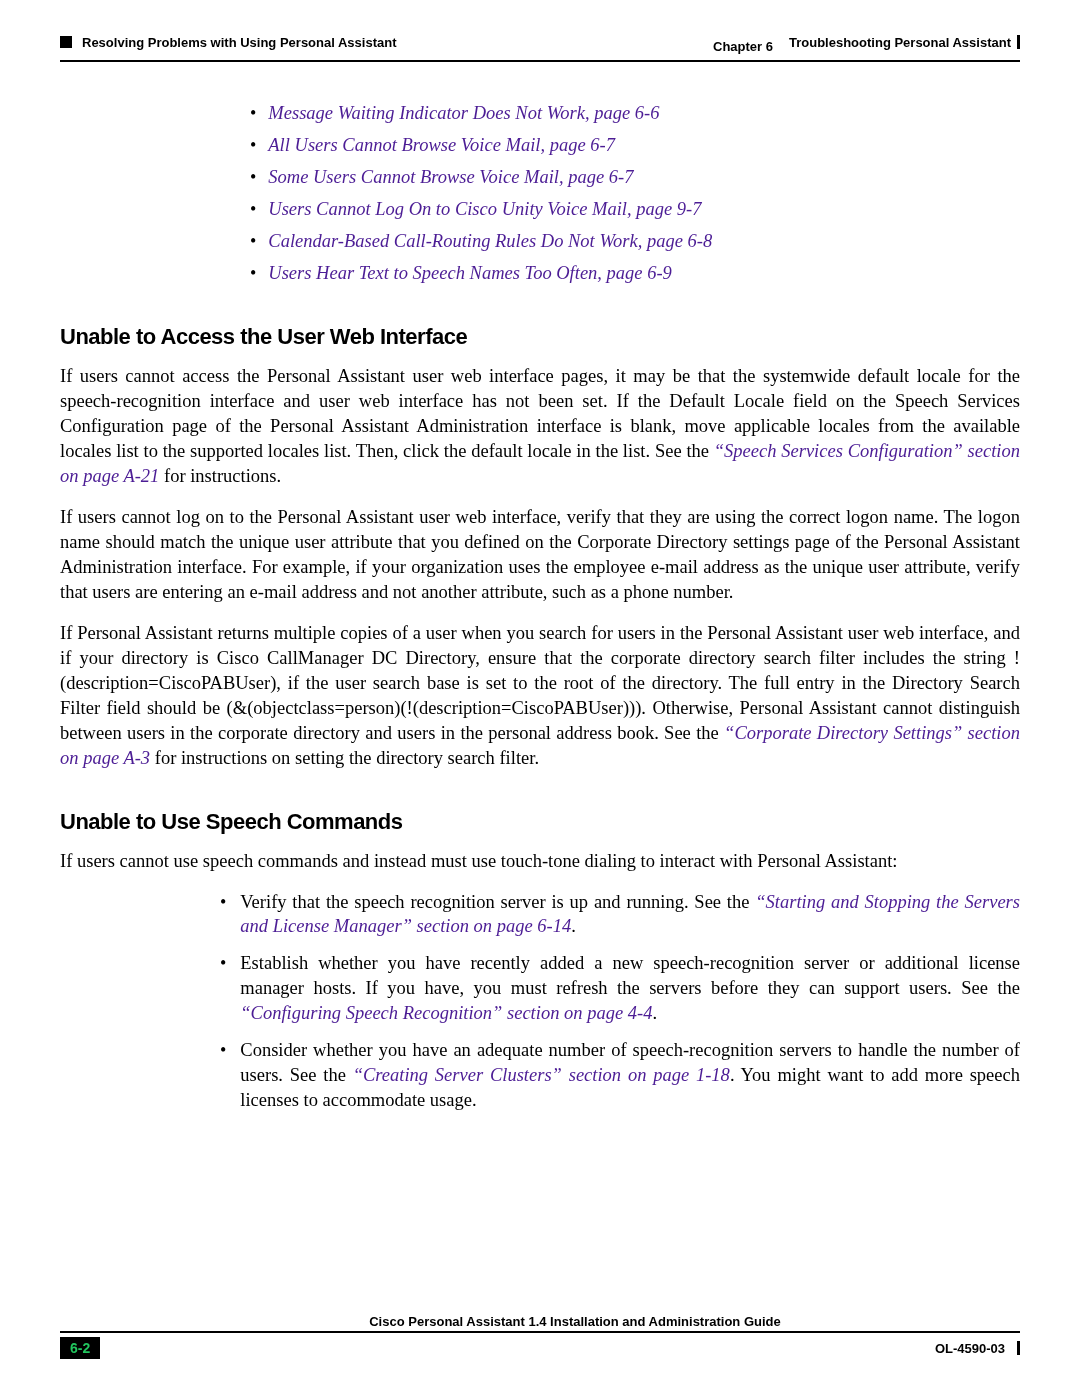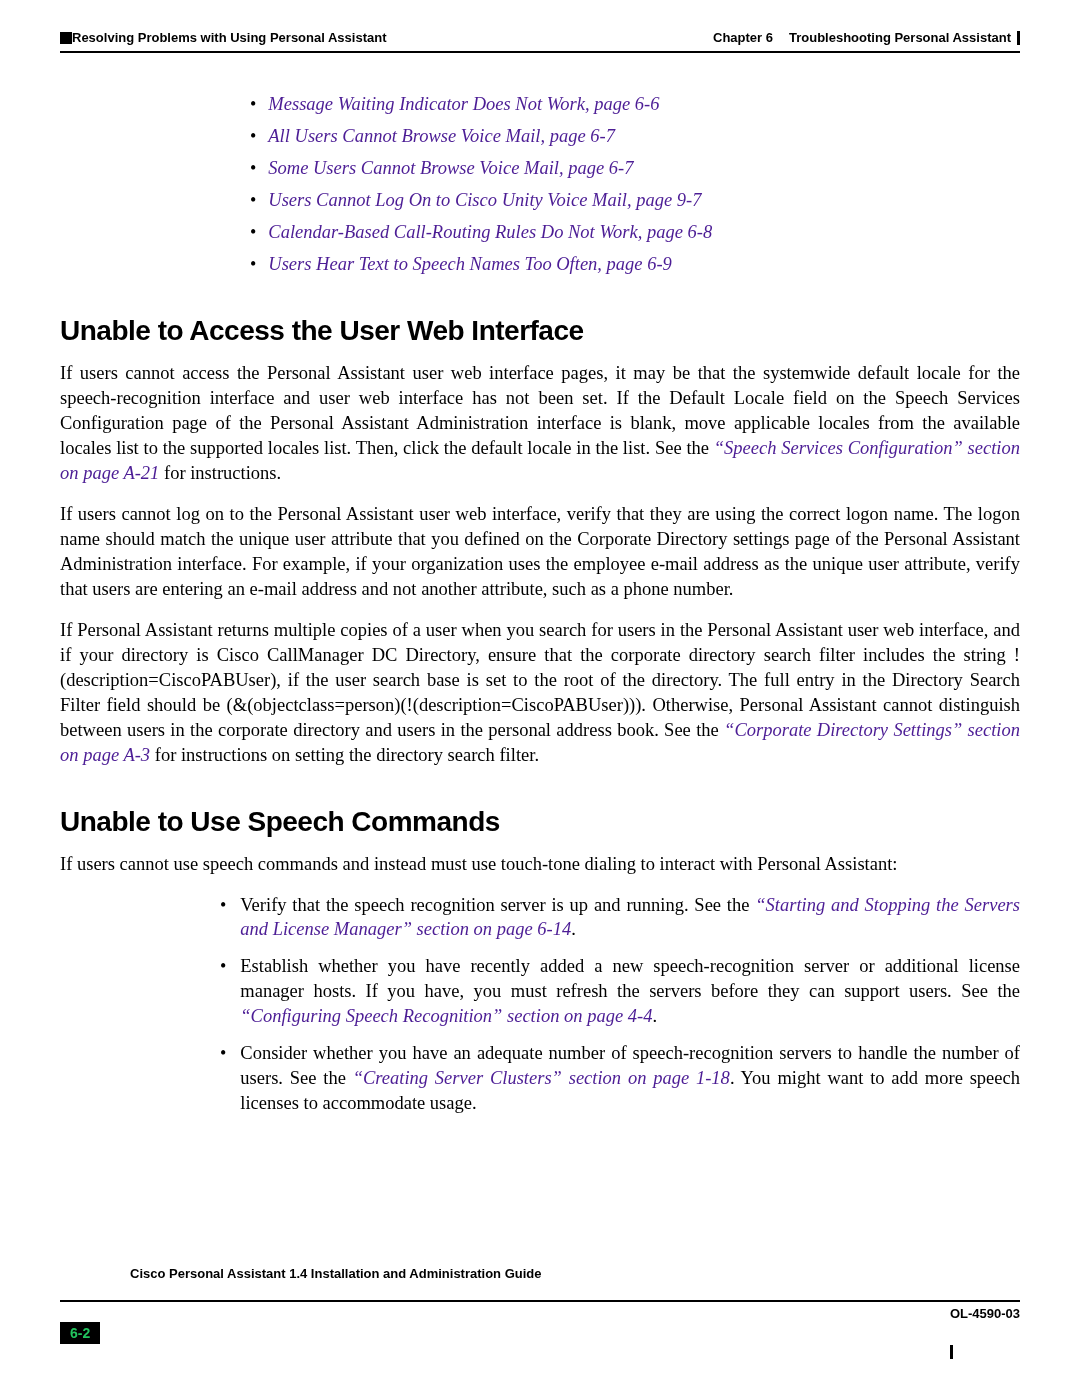--- a/index.html
+++ b/index.html
@@ -19,21 +19,21 @@
     justify-content: space-between;
     align-items: center;
     font-family: Arial, Helvetica, sans-serif;
     font-size: 13px;
     font-weight: bold;
     margin-bottom: 6px;
   }
   .header-left {
     display: flex;
     align-items: center;
-    gap: 0;
+    gap: 10px;
   }
   .header-right {
     display: flex;
     align-items: center;
     gap: 6px;
   }
   .sq {
     width: 12px; height: 12px; background: #000; display: inline-block;
   }
   .vbar {
@@ -59,21 +59,21 @@
     padding-top: 2px;
   }
   .link {
     color: #4c1d95;
     text-decoration: none;
     font-style: italic;
   }
   .section-heading {
     font-family: Arial, Helvetica, sans-serif;
     font-weight: bold;
-    font-size: 28px;
+    font-size: 22px;
     margin-top: 38px;
     margin-bottom: 14px;
     letter-spacing: -0.5px;
   }
   .body-text {
     font-size: 18.5px;
     line-height: 1.35;
     margin-bottom: 16px;
     text-align: justify;
   }
@@ -110,21 +110,21 @@
   .footer-left {
     display: flex; align-items: center; gap: 10px;
   }
   .page-badge {
     background: #000; color: #22c55e;
     padding: 3px 10px;
     font-family: Arial, Helvetica, sans-serif;
     font-weight: bold;
     font-size: 14px;
   }
-  .chapter-label { font-weight: bold; margin-right: 10px; }
+  .chapter-label { font-weight: bold; margin-right: 10px; margin-top: 9px; }
 </style>
 </head>
 <body>
 
 <div class="page">
   <div class="header-row">
     <div class="header-left">
       <span class="sq"></span>
       <span>Resolving Problems with Using Personal Assistant</span>
     </div>
@@ -194,26 +194,26 @@
         <span>Consider whether you have an adequate number of speech-recognition servers to handle the number of users. See the </span><a href="#" class="link">“Creating Server Clusters” section on page 1-18</a><span>. You might want to add more speech licenses to accommodate usage.</span>
       </div>
     </div>
   </div>
 </div>
 
 <div class="footer">
   <div style="display:flex; align-items:flex-end;">
     <div style="flex:0 0 70px;"></div>
     <div style="flex:1;">
-      <div style="font-family:Arial,Helvetica,sans-serif;font-size:13px;font-weight:bold;margin-bottom:19px;">Cisco Personal Assistant 1.4 Installation and Administration Guide</div>
+      <div style="font-family:Arial,Helvetica,sans-serif;font-size:13px;font-weight:bold;margin-bottom:2px;text-align:center;">Cisco Personal Assistant 1.4 Installation and Administration Guide</div>
     </div>
   </div>
   <div class="footer-line"></div>
   <div class="footer-row">
     <div class="footer-left">
       <span class="page-badge">6-2</span>
     </div>
-    <div style="display:flex;align-items:flex-start;gap:24px;flex-direction:column;">
+    <div style="display:flex;align-items:flex-start;gap:12px;">
       <span>OL-4590-03</span>
       <span class="vbar"></span>
     </div>
   </div>
 </div>
 
 </body></html>

